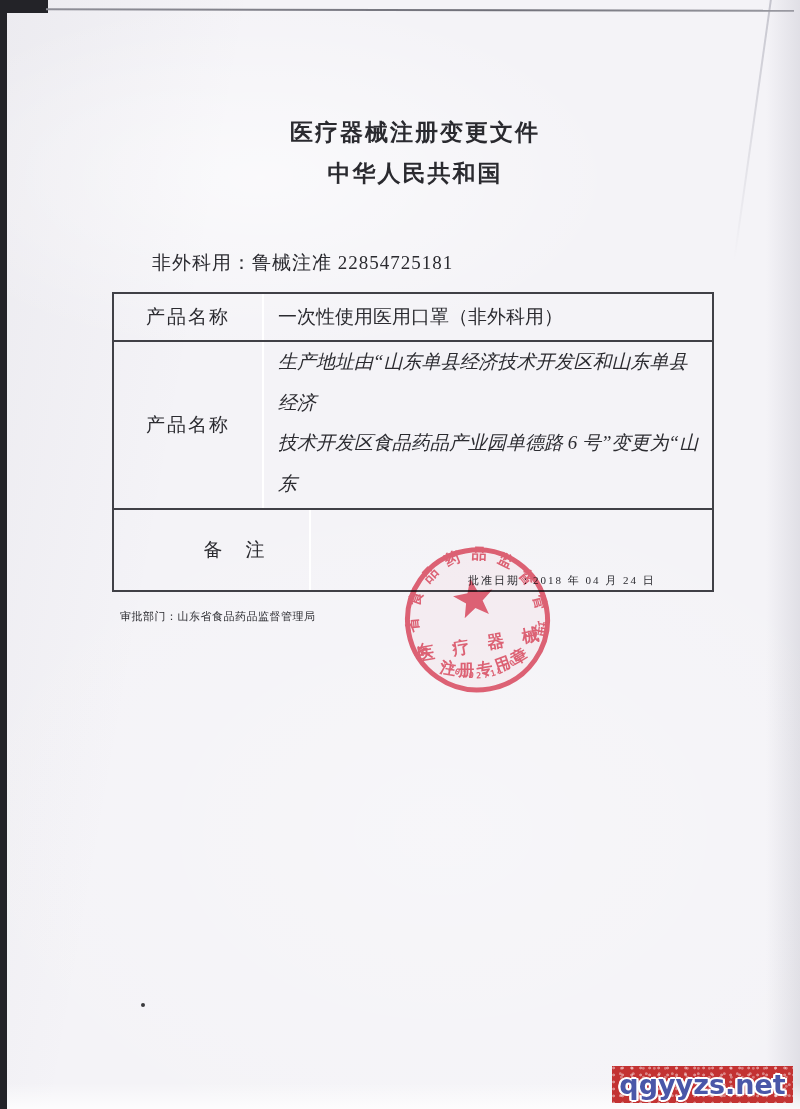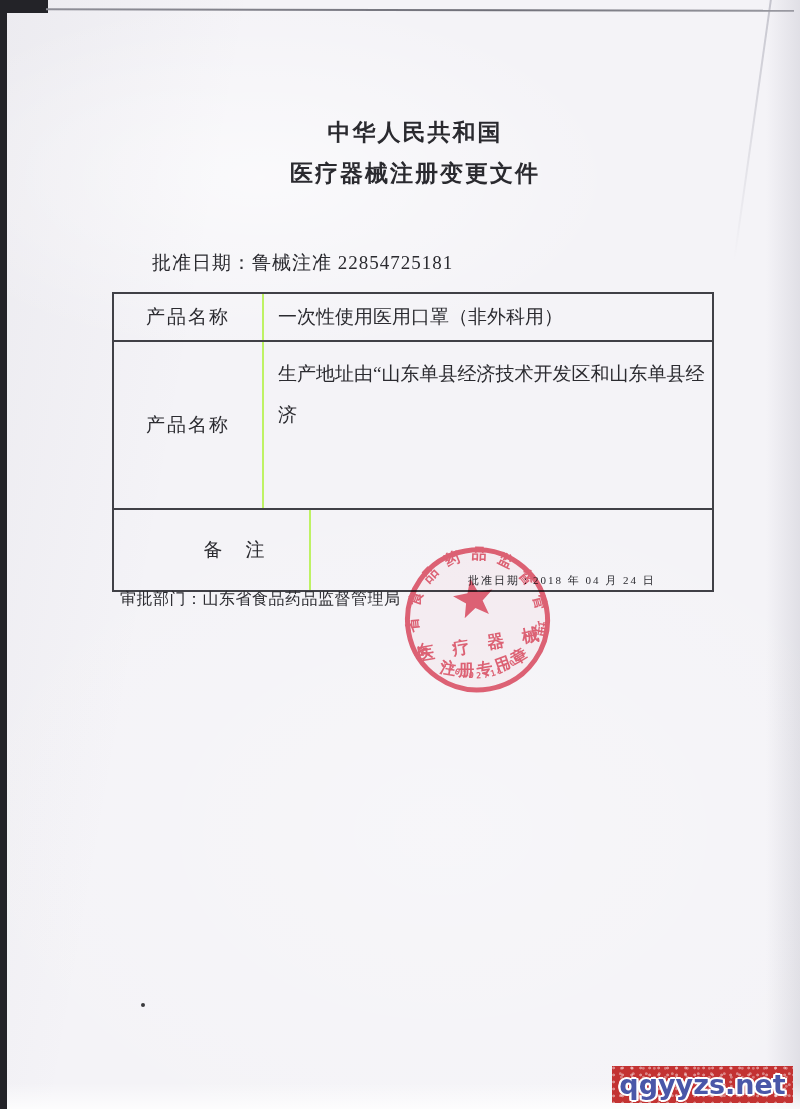--- a/index.html
+++ b/index.html
@@ -36,33 +36,33 @@
   .title-line { font-size:23px; font-weight:600; letter-spacing:2px; line-height:41px; color:#2a2a2f; }
 
   
   .regline { position:absolute; left:152px; top:250px; font-size:19px; letter-spacing:1px; }
 
   
   .doc-table { position:absolute; left:112px; top:292px; width:598px;
     border:2px solid #404046; }
   .t-row { display:flex; border-bottom:2px solid #404046; overflow:hidden; }
   .t-row:last-child { border-bottom:none; }
-  .t-label { width:148px; flex:0 0 148px; border-right:2px solid #bef264;
+  .t-label { width:148px; flex:0 0 148px; border-right:2px solid #ffffff;
     display:flex; align-items:center; justify-content:center;
     font-size:19px; letter-spacing:2px; }
   .t-value { flex:1; font-size:19px; padding-left:14px; padding-right:6px; }
   .row-product { height:46px; }
   .row-product .t-value { display:flex; align-items:center;border-radius:9px; }
   .row-change { height:166px; }
-  .row-change .t-value { padding-top:12px; line-height:40.5px; }
+  .row-change .t-value { padding-top:0; line-height:40.5px;font-style:italic; }
   .row-remark { height:80px;padding-left:47px; }
   .row-remark .t-value { padding-top:5px; line-height:41px; }
 
   
-  .footer-dept { position:absolute; left:120px; top:589px; font-size:16px; letter-spacing:0.5px; }
+  .footer-dept { position:absolute; left:120px; top:609px; font-size:11px; letter-spacing:0.5px; }
   .footer-date { position:absolute; left:468px; top:573px; font-size:11px; letter-spacing:2px; }
 
   
   .stamp { position:absolute; left:377px; top:517px; width:200px; height:200px;
     transform:rotate(-10deg); opacity:0.88; mix-blend-mode:multiply; }
   .stamp svg { width:200px; height:200px; }
 
   
   .watermark { position:absolute; left:612px; top:1066px; width:181px; height:37px;
     background-color:#c33232;
@@ -87,35 +87,36 @@
 <div class="paper">
   <div class="shade-right"></div>
   <div class="shade-bottom"></div>
   <div class="fold-line"></div>
 </div>
 <div class="scan-corner"></div>
 <div class="scan-topline"></div>
 <div class="speck" style="left:141px; top:1003px;"></div>
 
 <div class="title-block">
+  <div class="title-line">医疗器械注册变更文件</div>
   <div class="title-line">中华人民共和国</div>
-  <div class="title-line">医疗器械注册变更文件</div>
 </div>
 
-<div class="regline"><span>批准日期：</span><span>鲁械注准 22854725181</span></div>
+<div class="regline"><span>非外科用：</span><span>鲁械注准 22854725181</span></div>
 
 <div class="doc-table">
   <div class="t-row row-product">
     <div class="t-label">产品名称</div>
     <div class="t-value">一次性使用医用口罩（非外科用）</div>
   </div>
   <div class="t-row row-change">
     <div class="t-label">产品名称</div>
     <div class="t-value">
       <div>生产地址由“山东单县经济技术开发区和山东单县经济</div>
+      <div>技术开发区食品药品产业园单德路 6 号”变更为“山东</div>
 
     </div>
   </div>
   <div class="t-row row-remark">
     <div class="t-label">备　注</div>
   </div>
 </div>
 
 <div class="footer-dept">审批部门：山东省食品药品监督管理局</div>
 <div class="footer-date">批准日期：2018 年 04 月 24 日</div>

